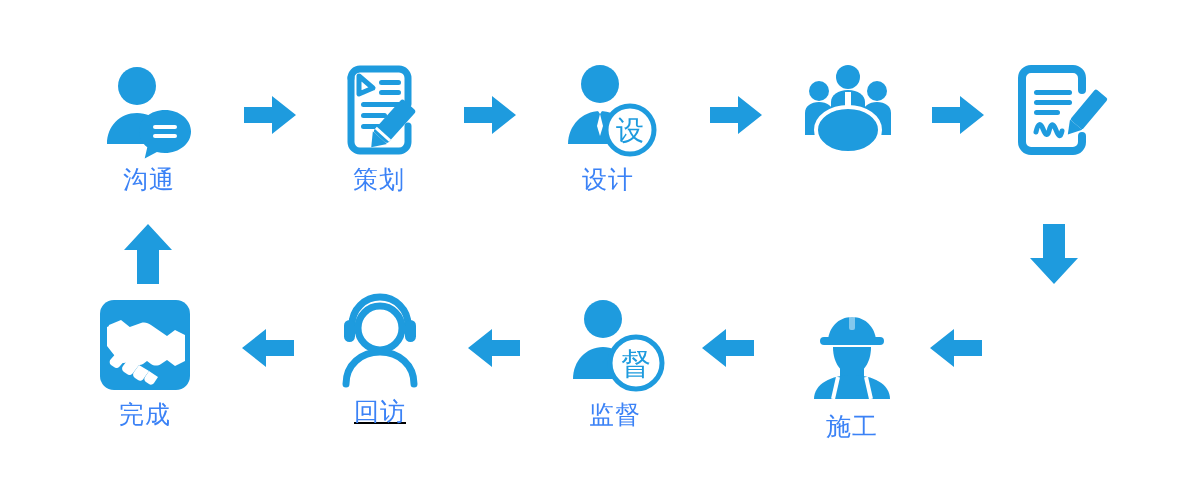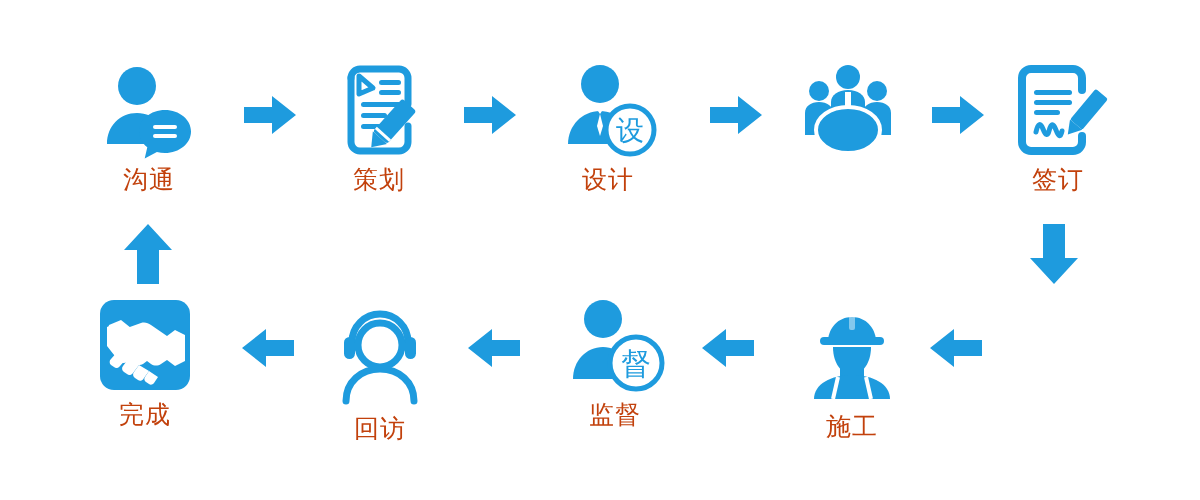--- a/index.html
+++ b/index.html
@@ -29,21 +29,21 @@
   .step-icon {
     width: 100px;
     height: 100px;
     margin: 0 auto;
     display: block;
   }
   .step-label {
     margin-top: 6px;
     font-size: 25px;
     line-height: 1.1;
-    color: #c2410c;
+    color: #3b82f6;
     letter-spacing: 1px;
     white-space: nowrap;
     font-family: "DejaVu Sans", "Liberation Sans", sans-serif;
   }
 
   
   .arrow {
     position: absolute;
   }
   .arrow svg { display: block; }
@@ -115,21 +115,20 @@
       <path d="M74 30 V18 A9 9 0 0 0 65 9 H23 A9 9 0 0 0 14 18 V82 A9 9 0 0 0 23 91 H65 A9 9 0 0 0 74 82 V76" fill="none" stroke="#1E9BDE" stroke-width="8" stroke-linecap="round"></path>
       <rect x="26" y="30" width="38" height="5" rx="2.5" fill="#1E9BDE"></rect>
       <rect x="26" y="40" width="38" height="5" rx="2.5" fill="#1E9BDE"></rect>
       <rect x="26" y="50" width="26" height="5" rx="2.5" fill="#1E9BDE"></rect>
       <path d="M28 72 q3-13 7-3 t6 2 q3-12 7-1 t6 1" fill="none" stroke="#1E9BDE" stroke-width="5" stroke-linecap="round" stroke-linejoin="round"></path>
       <g transform="rotate(40 72 60)">
         <rect x="64" y="26" width="16" height="40" rx="2" fill="#1E9BDE"></rect>
         <path d="M64 66 L72 79 L80 66 Z" fill="#1E9BDE"></path>
       </g>
     </svg>
-    <div class="step-label">签订</div>
   </div>
 
 
   <div class="step" id="node-step-7" style="left:782px; top:307px;">
     <svg class="step-icon" viewBox="0 0 100 100">
       <path d="M50 10 c-14 0-23 11-24 23h48c-1-12-10-23-24-23z" fill="#1E9BDE"></path>
       <rect x="47" y="9" width="6" height="14" rx="2" fill="#ffffff" opacity="0.45"></rect>
       <rect x="18" y="30" width="64" height="8" rx="4" fill="#1E9BDE"></rect>
       <path d="M31 40c0 16 8 27 19 27s19-11 19-27z" fill="#1E9BDE"></path>
       <path d="M38 58 V70 c0 5 5 8 12 8 s12-3 12-8 V58z" fill="#1E9BDE"></path>
@@ -144,21 +143,21 @@
     <svg class="step-icon" viewBox="0 0 100 100">
       <circle cx="38" cy="24" r="19" fill="#1E9BDE"></circle>
       <path d="M8 84c0-18 13-32 30-32s30 14 30 32z" fill="#1E9BDE"></path>
       <circle cx="71" cy="68" r="26" fill="#ffffff"></circle>
       <circle cx="71" cy="68" r="26" fill="none" stroke="#1E9BDE" stroke-width="5"></circle>
       <text x="71" y="68" text-anchor="middle" dominant-baseline="central" font-family="DejaVu Sans, sans-serif" font-size="30" fill="#1E9BDE">督</text>
     </svg>
     <div class="step-label">监督</div>
   </div>
 
-  <div class="step" id="node-step-9" style="left:310px; top:309px;">
+  <div class="step" id="node-step-9" style="left:310px; top:292px;text-decoration:underline;">
     <svg class="step-icon" viewBox="0 0 100 100">
       <circle cx="50" cy="36" r="22" fill="none" stroke="#1E9BDE" stroke-width="7"></circle>
       <path d="M22 40 V33 a28 28 0 0 1 56 0 V40" fill="none" stroke="#1E9BDE" stroke-width="7" stroke-linecap="round"></path>
       <rect x="14" y="28" width="11" height="22" rx="5.5" fill="#1E9BDE"></rect>
       <rect x="75" y="28" width="11" height="22" rx="5.5" fill="#1E9BDE"></rect>
       <path d="M16 92 c0-19 15-32 34-32 s34 13 34 32" fill="none" stroke="#1E9BDE" stroke-width="7" stroke-linecap="round"></path>
     </svg>
     <div class="step-label">回访</div>
   </div>
 

